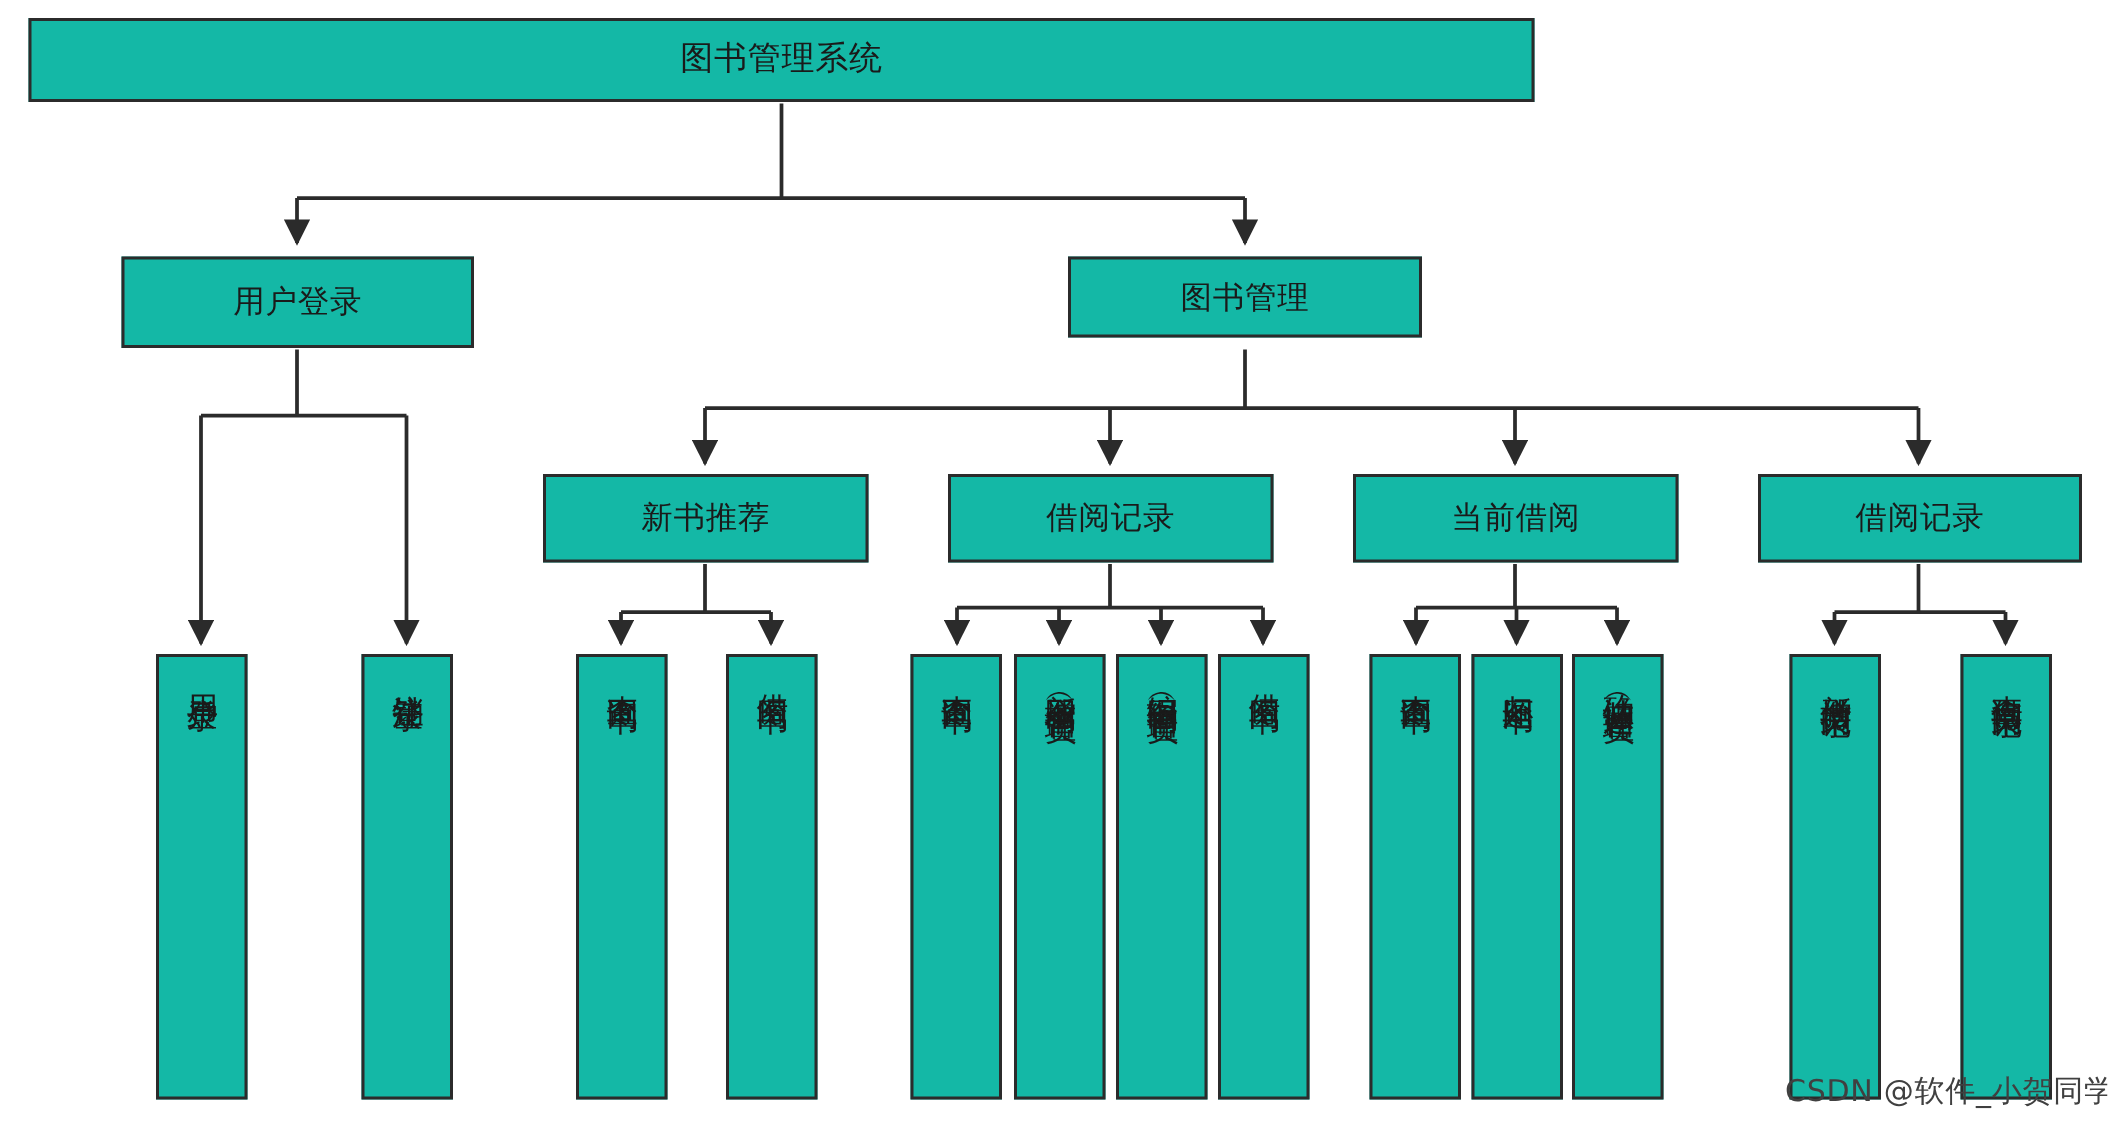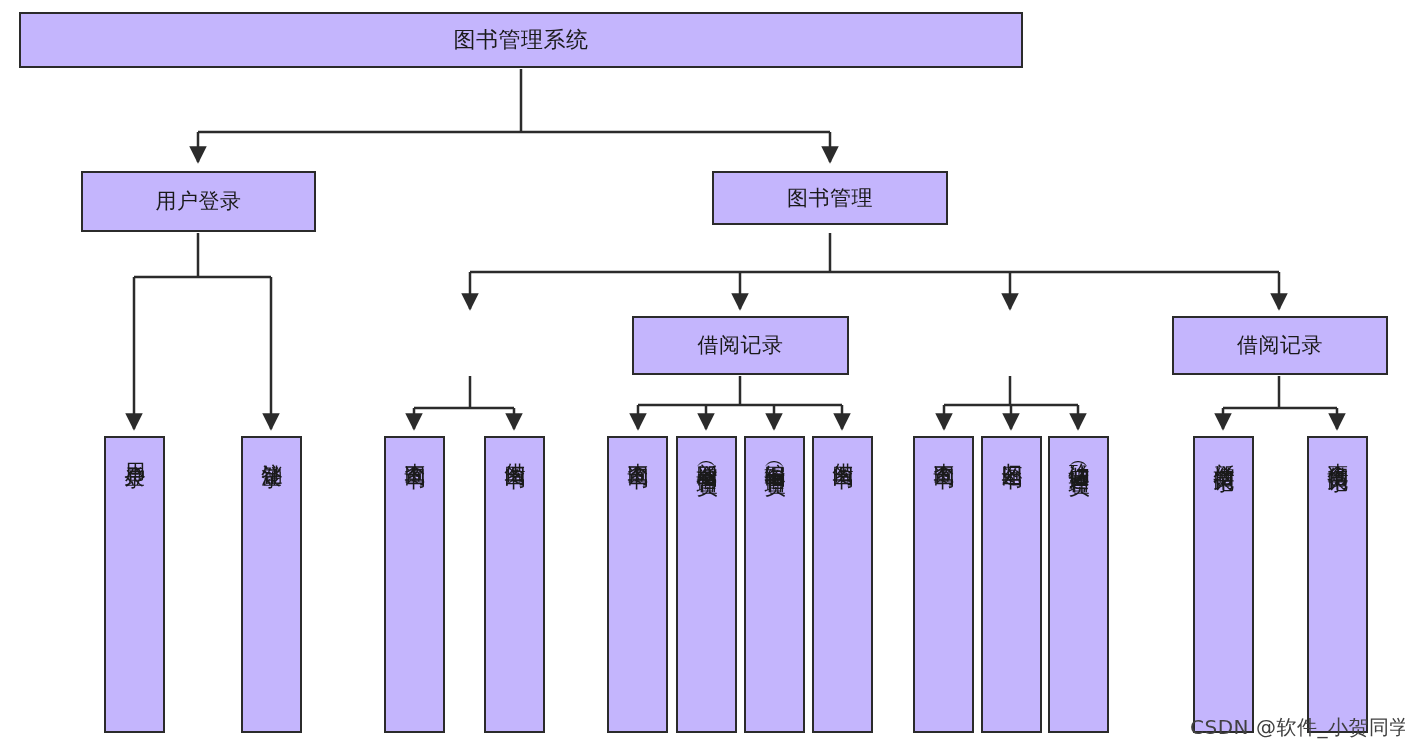--- a/index.html
+++ b/index.html
@@ -22,21 +22,21 @@
     position: absolute;
     left: 0;
     top: 0;
     width: 1405px;
     height: 747px;
     pointer-events: none;
   }
   .node {
     position: absolute;
     box-sizing: border-box;
-    background: #c4b5fd;
+    background: #14b8a6;
     border: 2px solid #2b2b2b;
     display: flex;
     align-items: center;
     justify-content: center;
     color: #1a1a1a;
   }
   .node-label {
     display: block;
     text-align: center;
     line-height: 1.18;
@@ -133,25 +133,31 @@
   </div>
 
   <div class="node horiz" style="left:81px; top:171px; width:235px; height:61px;">
     <span class="node-label">用户登录</span>
   </div>
 
   <div class="node horiz" style="left:712px; top:171px; width:236px; height:54px;">
     <span class="node-label">图书管理</span>
   </div>
 
+  <div class="node horiz" style="left:362px; top:316px; width:217px; height:59px;">
+    <span class="node-label">新书推荐</span>
+  </div>
 
   <div class="node horiz" style="left:632px; top:316px; width:217px; height:59px;">
     <span class="node-label">借阅记录</span>
   </div>
 
+  <div class="node horiz" style="left:902px; top:316px; width:217px; height:59px;">
+    <span class="node-label">当前借阅</span>
+  </div>
 
   <div class="node horiz" style="left:1172px; top:316px; width:216px; height:59px;">
     <span class="node-label">借阅记录</span>
   </div>
 
   <div class="node vert" style="left:104px; top:436px; width:61px; height:297px;">
     <span class="node-label">用户登录</span>
   </div>
 
   <div class="node vert" style="left:241px; top:436px; width:61px; height:297px;">

